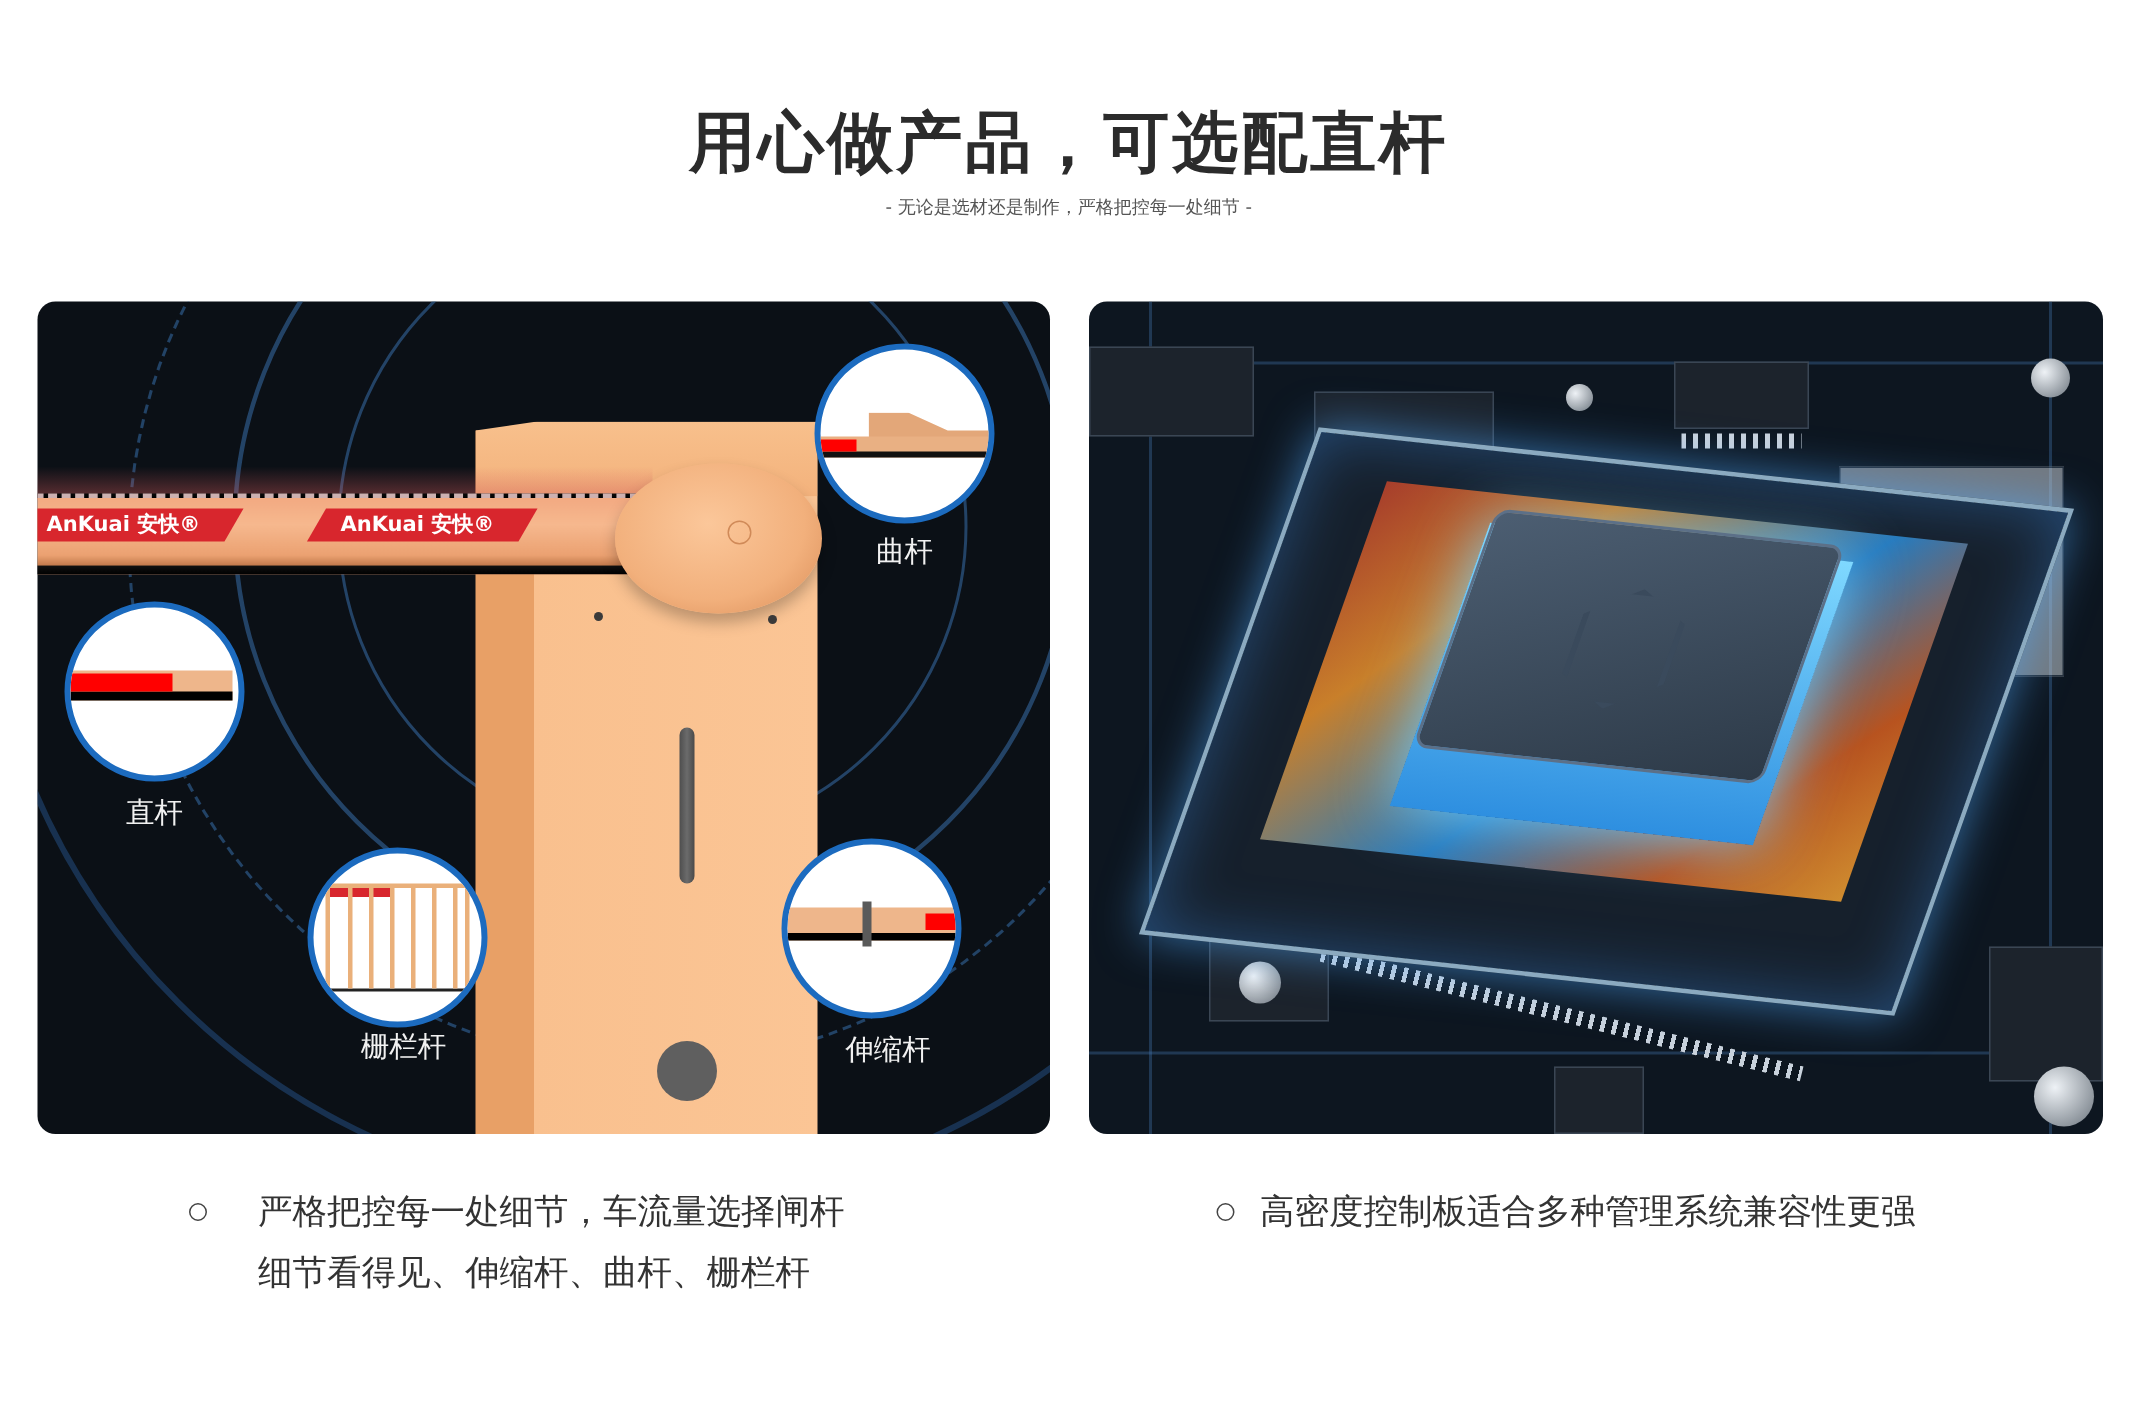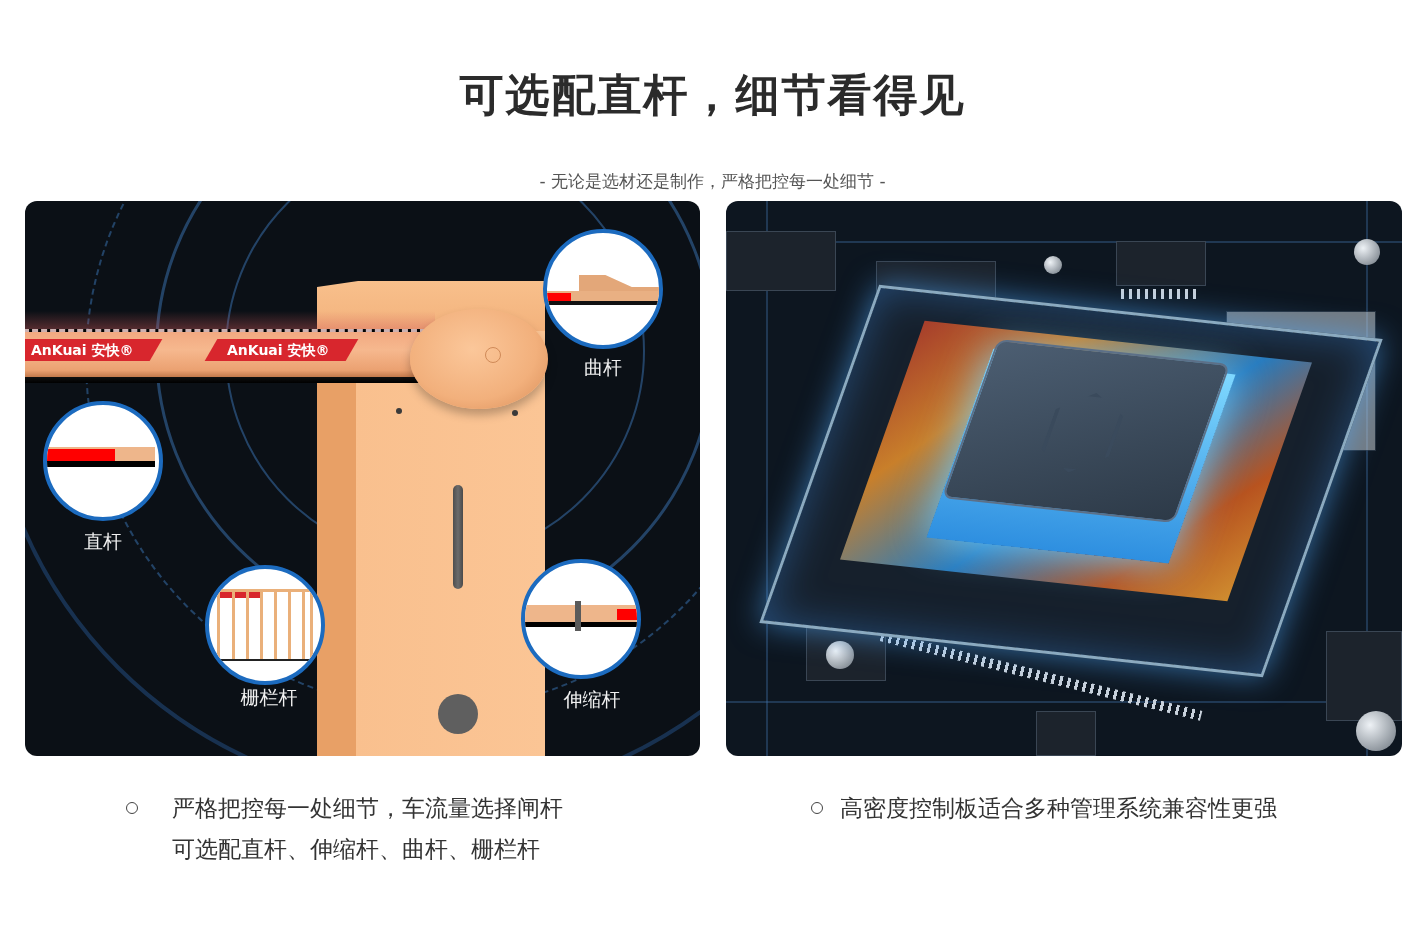--- a/index.html
+++ b/index.html
@@ -5,21 +5,21 @@
   * { margin: 0; padding: 0; box-sizing: border-box; }
   html, body { width: 1425px; height: 950px; background: #ffffff; overflow: hidden; }
   body { position: relative; font-family: "DejaVu Sans", "Liberation Sans", sans-serif; color: #333; }
 
   .title {
     position: absolute; left: 0; width: 1425px; top: 66px; text-align: center;
     font-size: 44px; font-weight: bold; color: #2b2b2b; letter-spacing: 2px;
   }
   .subtitle {
     position: absolute; left: 0; width: 1425px; top: 130px; text-align: center;
-    font-size: 17px; color: #555; margin-top: 40px;
+    font-size: 12px; color: #555;
   }
 
   .panel {
     position: absolute; top: 201px; height: 555px; border-radius: 12px; overflow: hidden;
   }
   #panel-left { left: 25px; width: 675px; background: #0b1016; }
   #panel-right { left: 726px; width: 676px; background: #0d1620; }
 
   
   .ring {
@@ -115,21 +115,21 @@
   .cap { position: absolute; border-radius: 50%; background: radial-gradient(circle at 35% 35%, #eef2f6, #6a737c); }
 
   .bullet {
     position: absolute; width: 12px; height: 12px; border: 1.5px solid #444; border-radius: 50%;
   }
   .desc { position: absolute; font-size: 23px; color: #333; line-height: 40px; }
 </style>
 </head>
 <body>
 
-<h1 class="title">可选配直杆，细节看得见</h1>
+<h1 class="title">用心做产品，可选配直杆</h1>
 <div class="subtitle">- 无论是选材还是制作，严格把控每一处细节 -</div>
 
 <div class="panel" id="panel-left">
   <div class="ring" style="left:130px;top:-130px;width:560px;height:560px;"></div>
   <div class="ring" style="left:60px;top:-190px;width:700px;height:700px;border-width:2px;border-style:dashed;"></div>
   <div class="ring" style="left:200px;top:-60px;width:420px;height:420px;border-width:2px;"></div>
   <div class="ring" style="left:-40px;top:-300px;width:900px;height:900px;border-width:4px;border-color:rgba(40,90,150,0.45);"></div>
 
   <div class="post"></div>
   <div class="post-cap"></div>
@@ -213,16 +213,16 @@
   <div class="chip-outer"></div>
   <div class="chip-glow"></div>
   <div class="chip-core"></div>
   <div class="chip-top">
     <div class="chip-logo"></div>
   </div>
 </div>
 
 <div class="bullet" style="left:126px;top:802px;"></div>
 <div class="desc" style="left:172px;top:788px;">严格把控每一处细节，车流量选择闸杆</div>
-<div class="desc" style="left:172px;top:829px;">可选配直杆、伸缩杆、曲杆、栅栏杆</div>
+<div class="desc" style="left:172px;top:829px;">细节看得见、伸缩杆、曲杆、栅栏杆</div>
 
 <div class="bullet" style="left:811px;top:802px;"></div>
 <div class="desc" style="left:840px;top:788px;">高密度控制板适合多种管理系统兼容性更强</div>
 
 </body></html>

